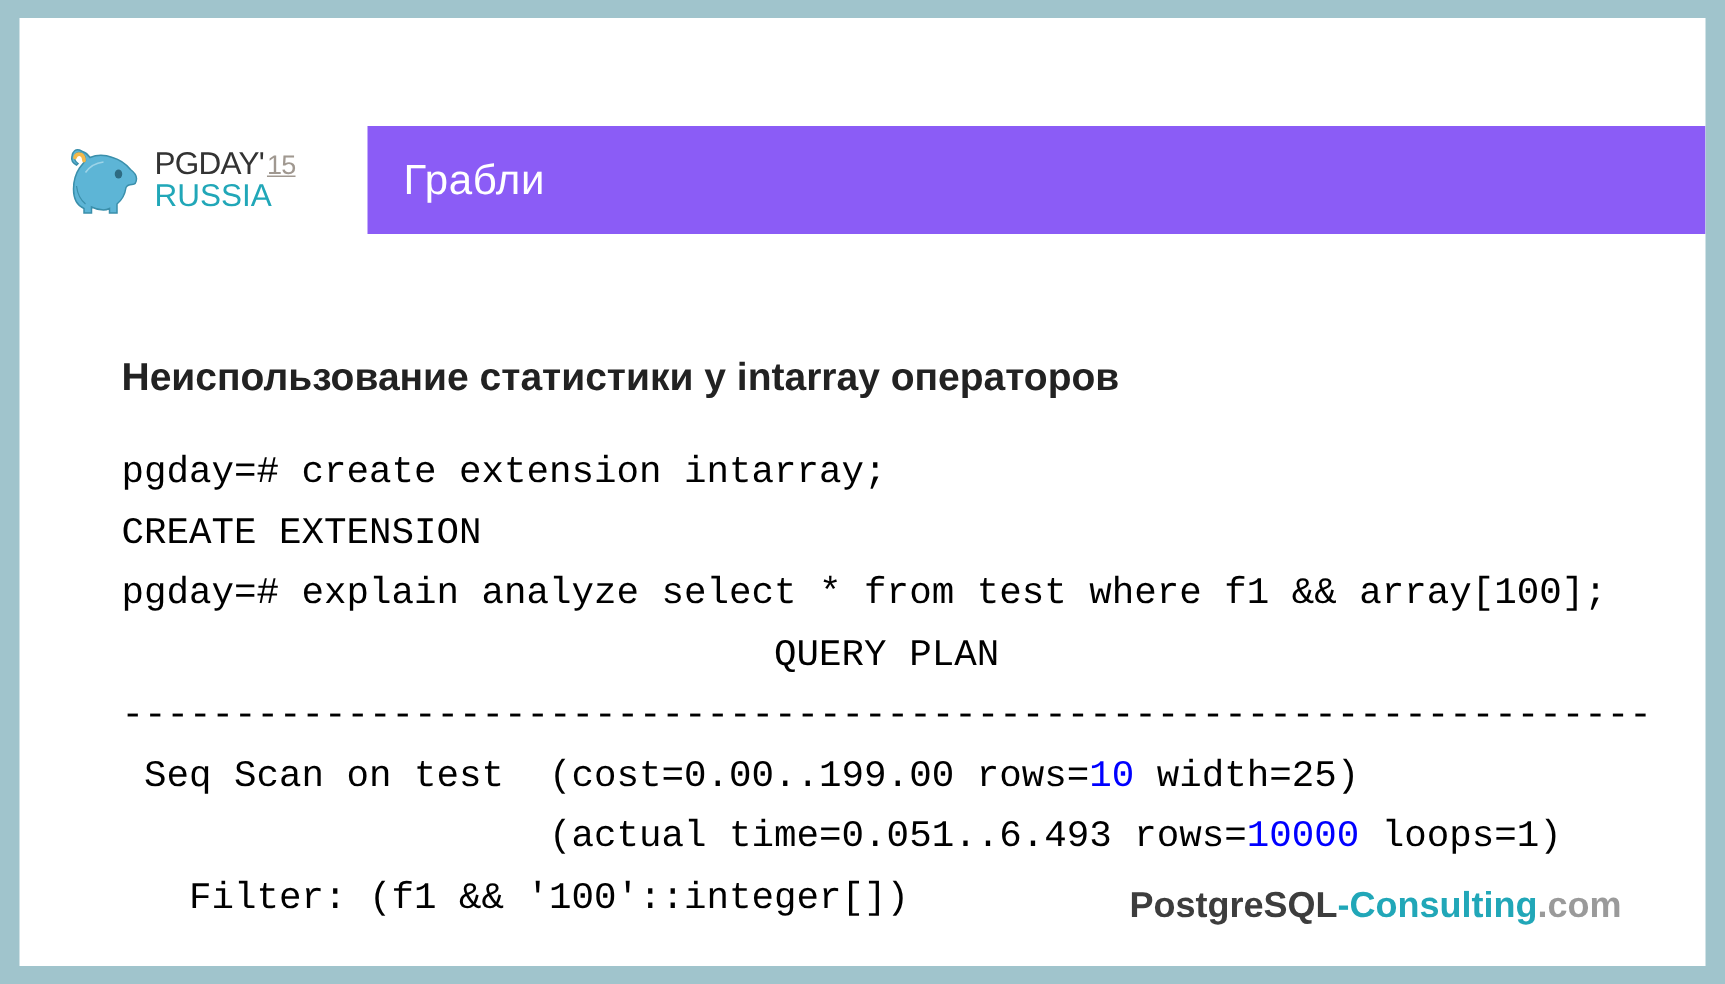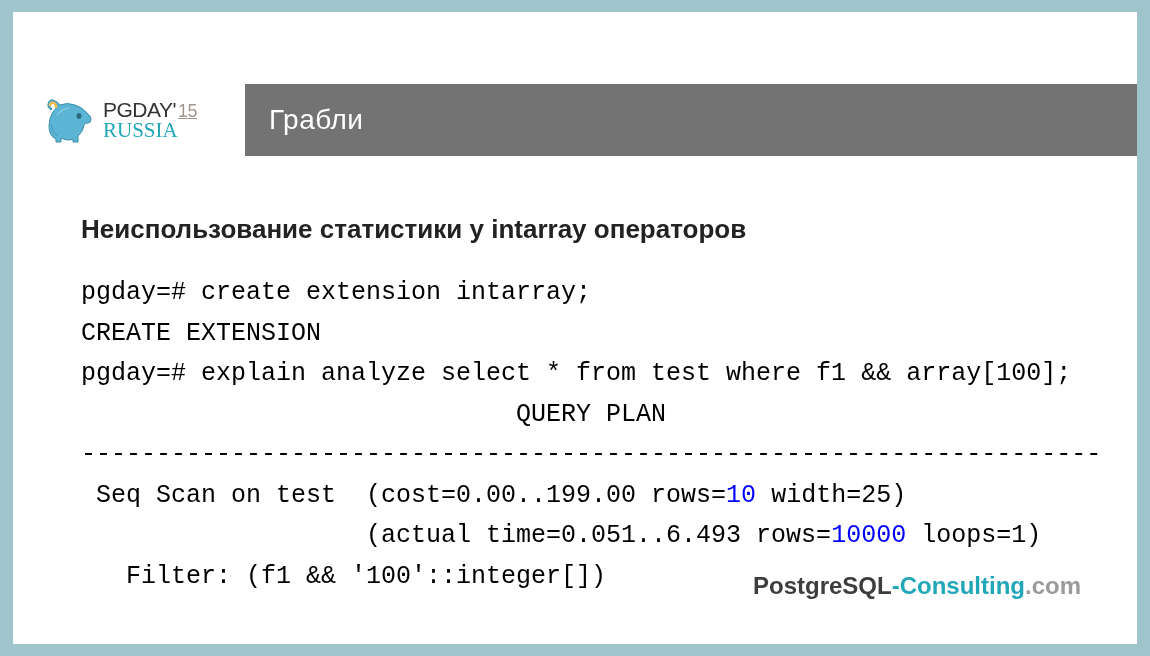--- a/index.html
+++ b/index.html
@@ -60,56 +60,55 @@
       color: #a09890;
       margin-left: 2px;
       font-weight: 300;
       text-decoration: underline;
     }
     .logo-bottom {
       font-size: 21px;
       font-weight: 300;
       color: #21a7b8;
       letter-spacing: 0px;
-      font-family: Liberation Serif, serif;
     }
     .title-bar {
       flex: 1;
-      background: #737373;
+      background: #8b5cf6;
       display: flex;
       align-items: center;
       padding-left: 24px;
       color: #fff;
       font-size: 28px;
       font-weight: 300;
       letter-spacing: 0.5px;
     }
     .content {
-      padding: 58px 68px 0 68px;
+      padding: 80px 68px 0 68px;
     }
     .subheading {
       font-size: 26px;
       font-weight: bold;
       color: #222;
       margin-bottom: 28px;
     }
     .code-block {
       font-family: "Courier New", Courier, monospace;
       font-size: 25px;
       color: #000;
       line-height: 1.62;
       white-space: pre;
     }
     .code-blue {
       color: #0000ff;
     }
     .footer-brand {
       position: absolute;
       right: 56px;
-      bottom: 44px;
+      bottom: 26px;
       font-size: 24px;
       font-weight: bold;
     }
     .fb-dark {
       color: #3d3d3d;
     }
     .fb-teal {
       color: #21a7b8;
     }
     .fb-gray {

